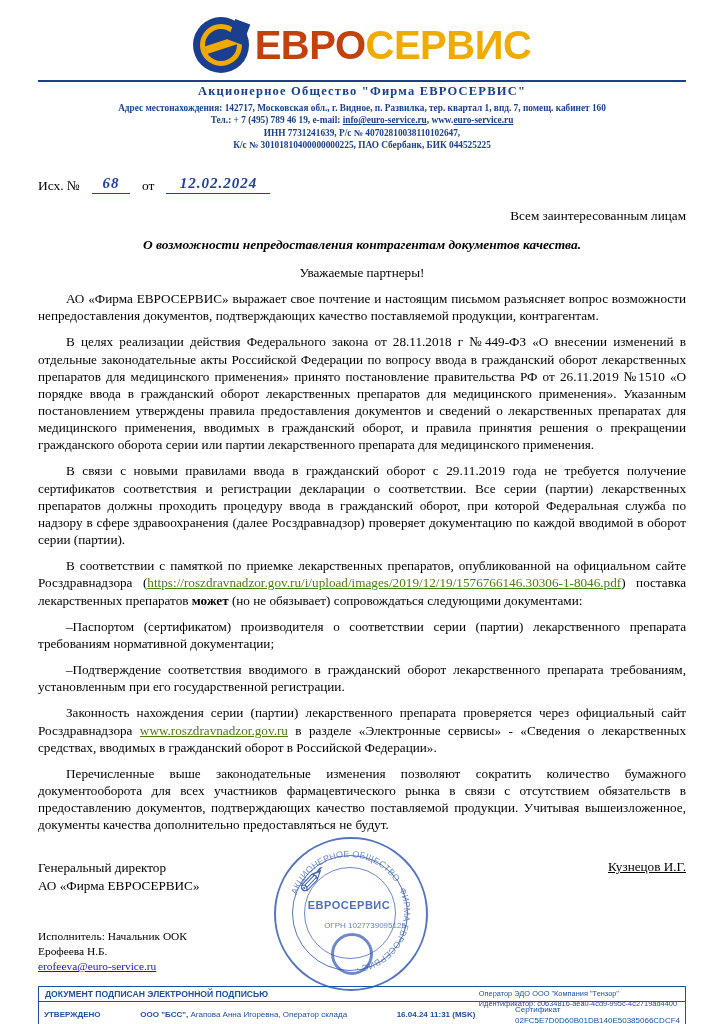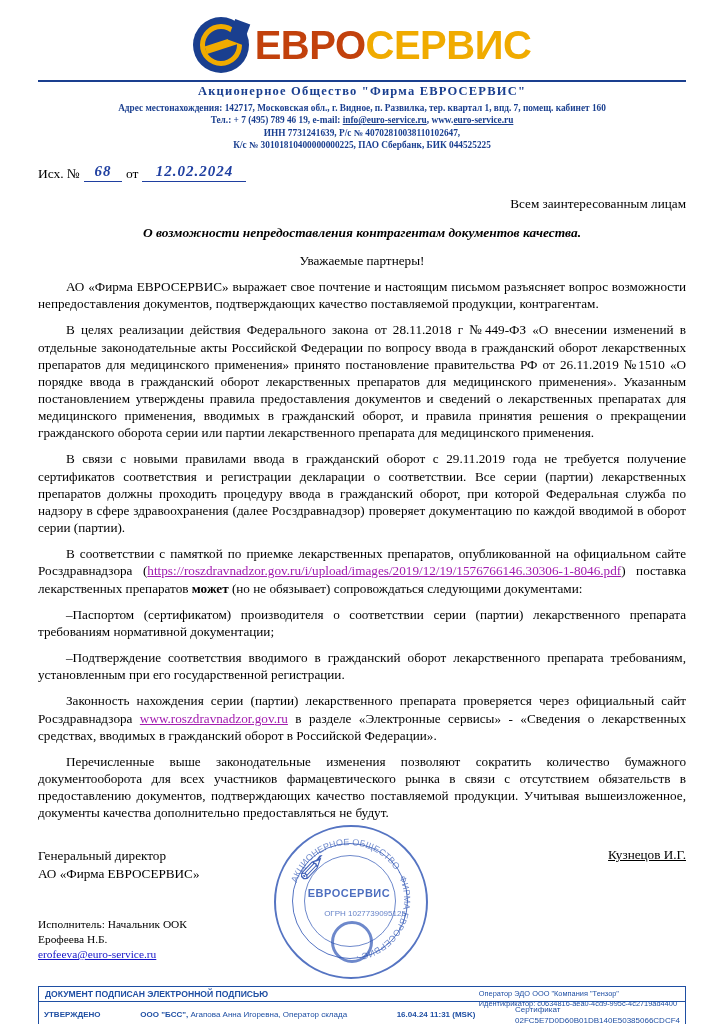--- a/index.html
+++ b/index.html
@@ -95,25 +95,25 @@
   }
   .company .line {
     font-size: 9.3px;
     line-height: 1.32;
     font-weight: bold;
   }
   .company .line a { color: #1a3f8f; text-decoration: underline; }
 
   
   .outgoing {
-    margin-top: 12px;
+    margin-top: 24px;
     font-size: 13.5px;
     display: flex;
     align-items: flex-end;
-    gap: 4px;
+    gap: 12px;
   }
   .outgoing .lbl { white-space: nowrap; }
   .hand {
     font-family: "Liberation Serif", serif;
     color: #1f3fa0;
     font-size: 15px;
     font-style: italic;
     font-weight: bold;
     border-bottom: 1px solid #1f3fa0;
     padding: 0 6px 1px 6px;
@@ -146,21 +146,21 @@
   
   .body-text p {
     text-align: justify;
     text-indent: 28px;
     font-size: 13.2px;
     line-height: 1.30;
     margin: 9px 0 0 0;
   }
   .body-text p.dash { text-indent: 28px; }
   a.link {
-    color: #a21caf;
+    color: #4d7c0f;
     text-decoration: underline;
     word-break: break-all;
   }
   b.strong { font-weight: bold; }
 
   
   .sign-row {
     margin-top: 26px;
     display: flex;
     justify-content: space-between;

